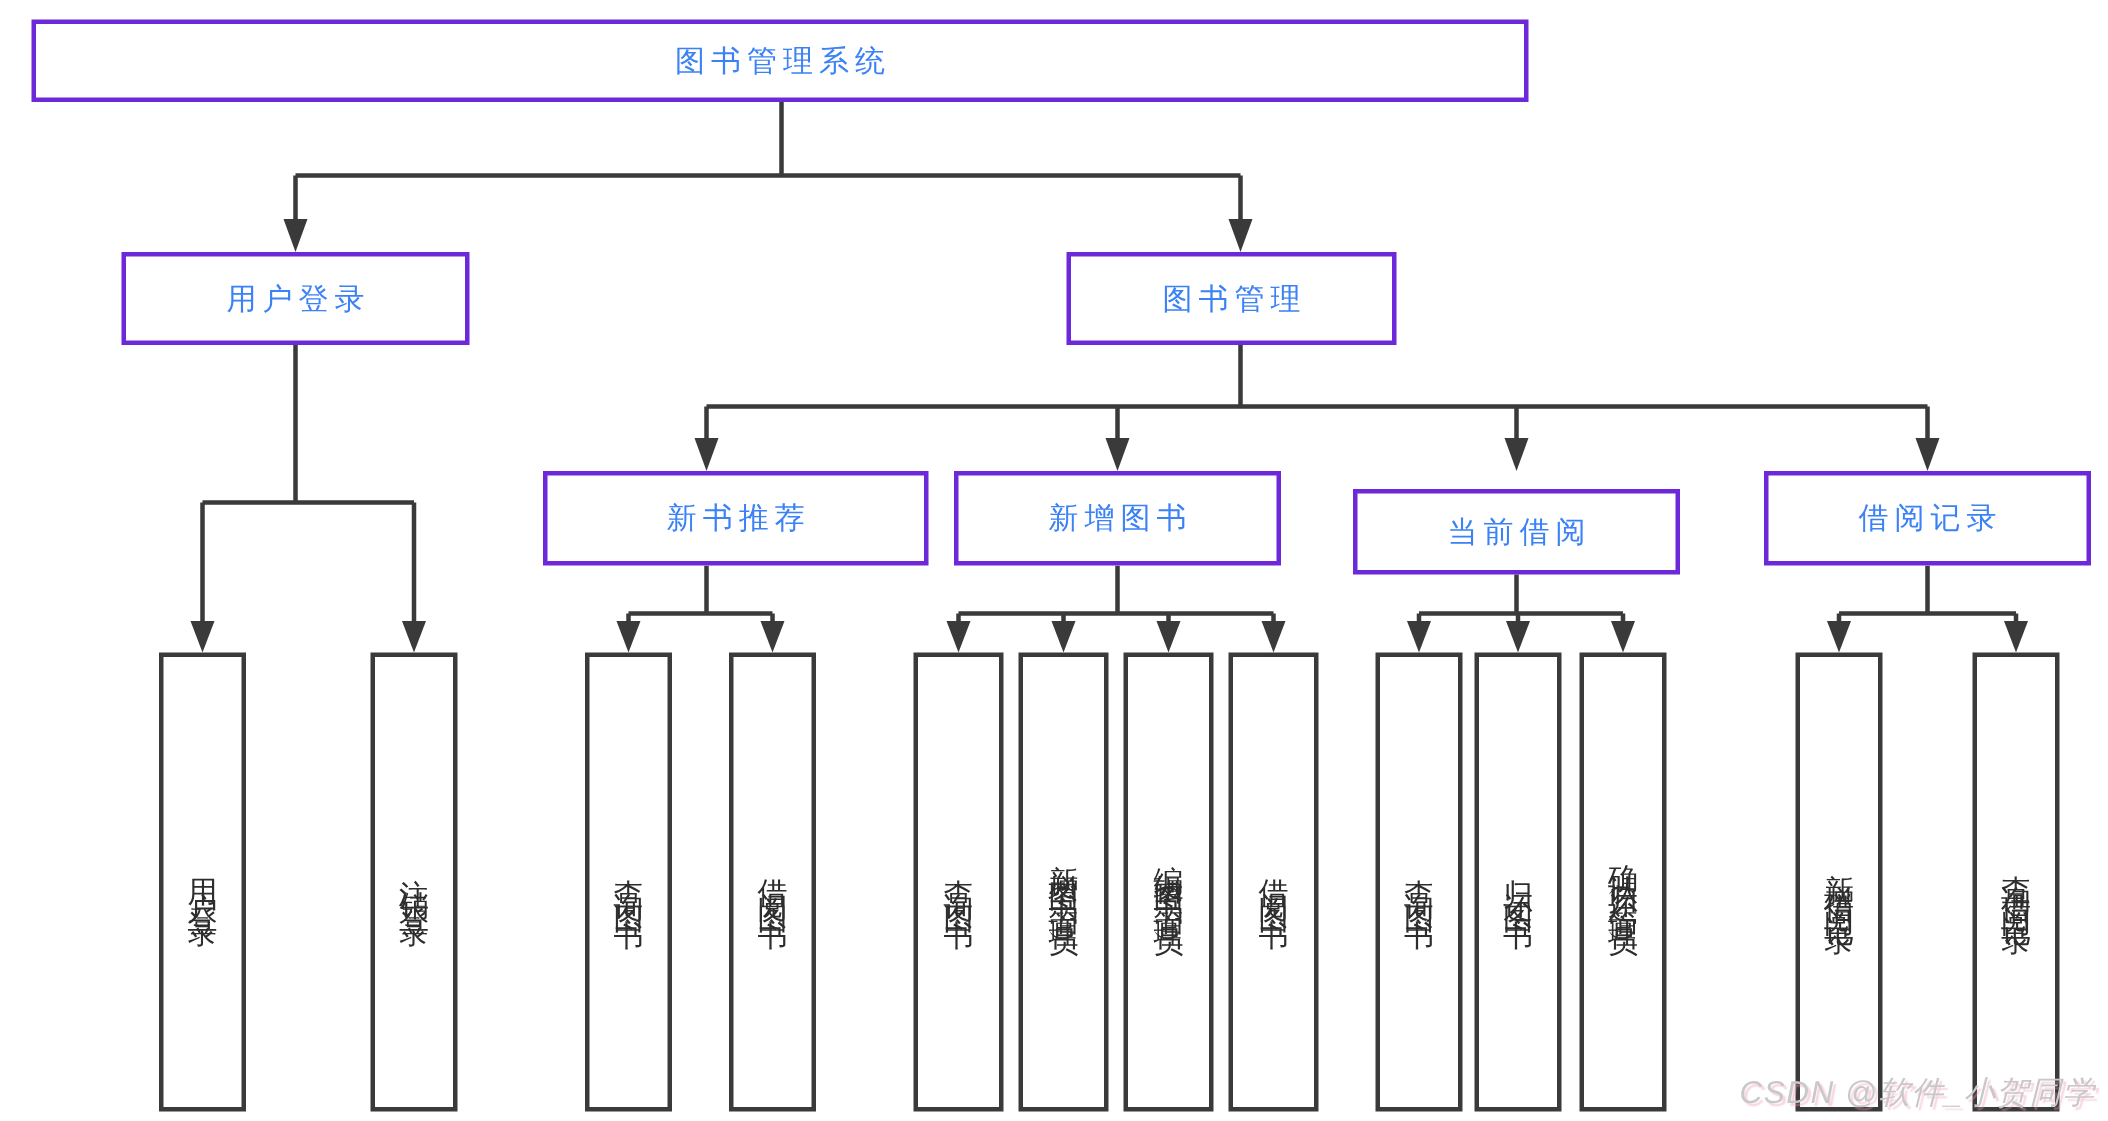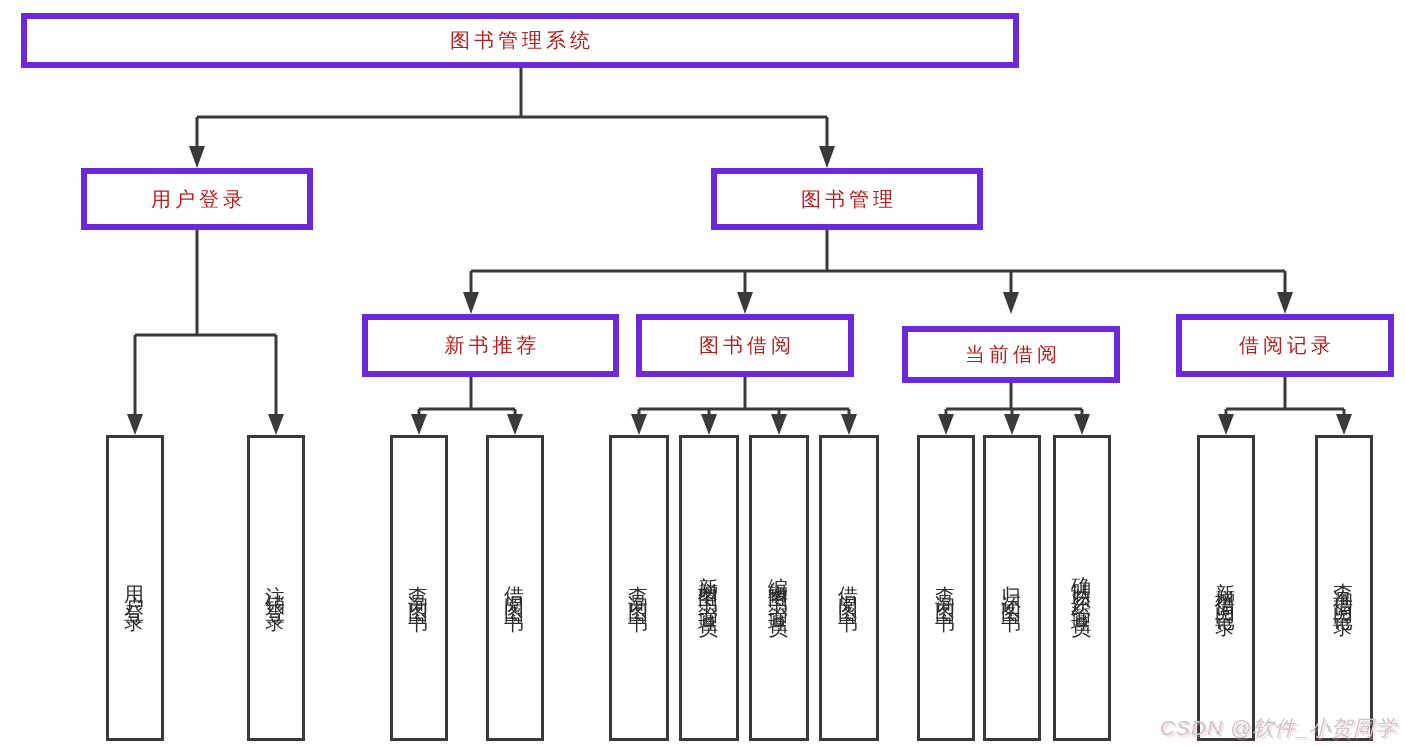--- a/index.html
+++ b/index.html
@@ -27,29 +27,29 @@
     stroke-width: 3;
     fill: none;
   }
   .connectors polygon {
     fill: #3a3a3a;
     stroke: none;
   }
   .hbox {
     position: absolute;
     box-sizing: border-box;
-    border: 6px solid #6d28d9;
+    border: 3px solid #6d28d9;
     background: #ffffff;
     display: flex;
     align-items: center;
     justify-content: center;
     font-size: 20px;
     letter-spacing: 4px;
     text-indent: 4px;
-    color: #b91c1c;
+    color: #3b82f6;
   }
   .vbox {
     position: absolute;
     box-sizing: border-box;
     top: 435px;
     height: 306px;
     border: 3px solid #3a3a3a;
     background: #ffffff;
     writing-mode: vertical-rl;
     text-orientation: mixed;
@@ -110,24 +110,24 @@
     <polygon points="1074,414 1090,414 1082,435"></polygon>
 
     <path d="M1285 377 V409 M1226 409 H1344 M1226 409 V418 M1344 409 V418"></path>
     <polygon points="1218,414 1234,414 1226,435"></polygon>
     <polygon points="1336,414 1352,414 1344,435"></polygon>
   </svg>
 
   <div class="hbox" style="left:21px; top:13px; width:998px; height:55px;">图书管理系统</div>
 
   <div class="hbox" style="left:81px; top:168px; width:232px; height:62px;">用户登录</div>
-  <div class="hbox" style="left:711px; top:168px; width:272px; height:62px;">图书管理</div>
+  <div class="hbox" style="left:711px; top:168px; width:220px; height:62px;">图书管理</div>
 
   <div class="hbox" style="left:362px; top:314px; width:257px; height:63px;">新书推荐</div>
-  <div class="hbox" style="left:636px; top:314px; width:218px; height:63px;">图书借阅</div>
+  <div class="hbox" style="left:636px; top:314px; width:218px; height:63px;">新增图书</div>
   <div class="hbox" style="left:902px; top:314px; width:218px; height:57px;margin-top:12px;">当前借阅</div>
   <div class="hbox" style="left:1176px; top:314px; width:218px; height:63px;">借阅记录</div>
 
   <div class="vbox" style="left:106px; width:58px;">用户登录</div>
   <div class="vbox" style="left:247px; width:58px;">注销登录</div>
 
   <div class="vbox" style="left:390px; width:58px;">查询图书</div>
   <div class="vbox" style="left:486px; width:58px;">借阅图书</div>
 
   <div class="vbox" style="left:609px; width:60px;">查询图书</div>

